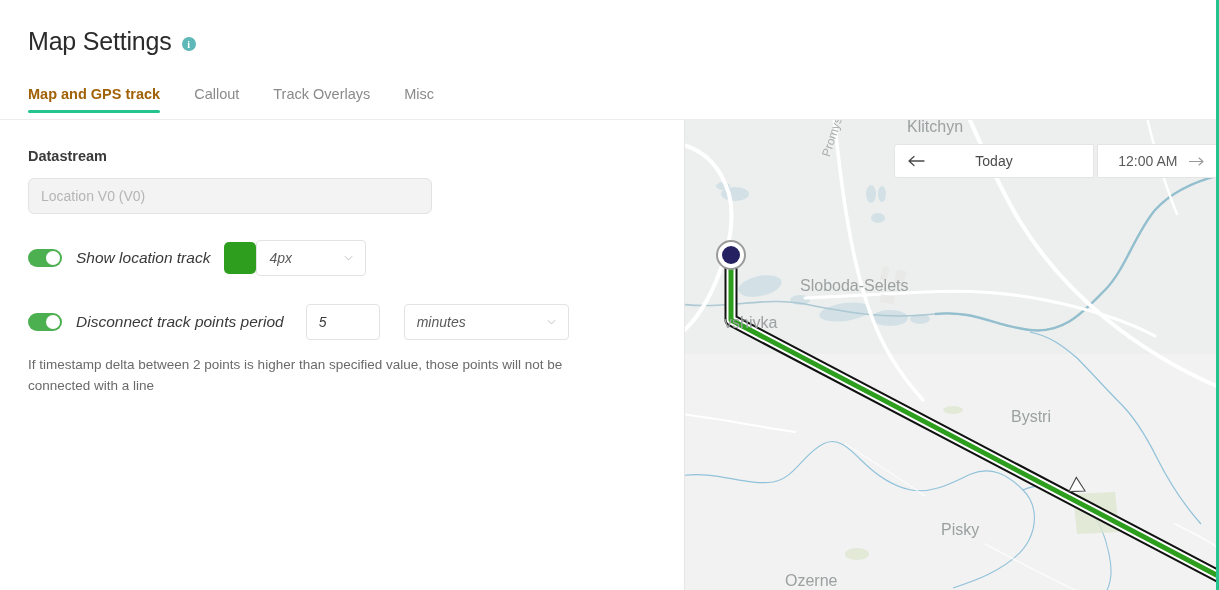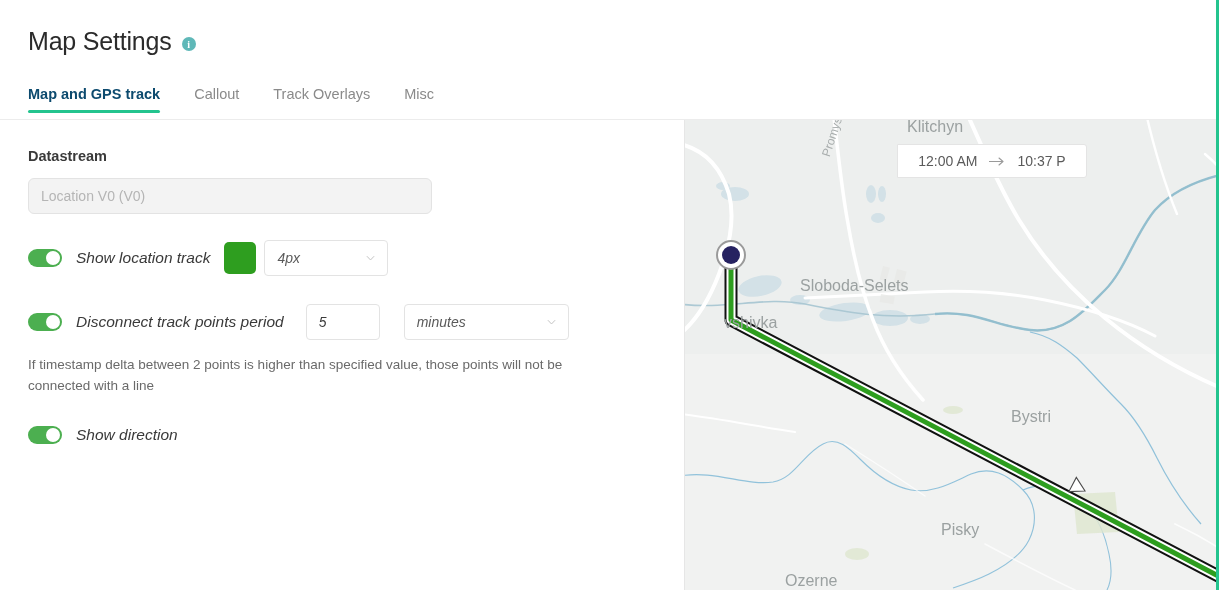--- a/index.html
+++ b/index.html
@@ -68,21 +68,21 @@
   .tab {
     position: relative;
     font-size: 14.5px;
     color: #8a8a8a;
     padding: 0 0 11px 0;
     margin-right: 34px;
     cursor: pointer;
     white-space: nowrap;
   }
   .tab.active {
-    color: #0c4a6e;
+    color: #a16207;
     font-weight: 700;
   }
   .tab.active::after {
     content: "";
     position: absolute;
     left: 0; right: 0; bottom: 0;
     height: 3px;
     background: #23c48e;
     border-radius: 2px;
   }
@@ -178,21 +178,21 @@
     color: #5a5a5a;
     cursor: pointer;
     flex: 0 0 auto;
   }
   .select .chev {
     position: absolute;
     right: 12px; top: 50%;
     transform: translateY(-50%);
     width: 9px; height: 9px;
   }
-  .select-width { width: 124px; margin-left: 8px; }
+  .select-width { width: 110px; margin-left: 0; }
   .select-units { width: 165px; margin-left: 24px; }
 
   .num-input {
     width: 74px; height: 36px;
     border: 1px solid #e3e3e3;
     border-radius: 4px;
     background: #ffffff;
     padding: 0 12px;
     font-size: 14px;
     color: #3a3a3a;
@@ -339,26 +339,20 @@
       <div class="select select-units">
         <span>minutes</span>
         <svg class="chev" viewBox="0 0 10 10">
           <path d="M1 3 L5 7.2 L9 3" fill="none" stroke="#c2c2c2" stroke-width="1.1"></path>
         </svg>
       </div>
     </div>
 
     <div class="helper-text">If timestamp delta between 2 points is higher than specified value, those points will not be connected with a line</div>
 
-    <div class="row" style="margin-top:30px;">
-      <div class="toggle">
-        <div class="knob"></div>
-      </div>
-      <div class="row-label">Show direction</div>
-    </div>
   </div>
 
   <div class="map-pane">
 
     <svg class="map-svg" width="579" height="476" viewBox="0 0 579 476">
       <rect x="0" y="0" width="579" height="476" fill="#eff1f0"></rect>
 
       <rect x="0" y="0" width="579" height="240" fill="#edefee"></rect>
       <rect x="0" y="240" width="579" height="236" fill="#f1f2f1"></rect>
 
@@ -442,20 +436,26 @@
     <div class="map-label big" style="left:222px; top:4px;">Klitchyn</div>
     <div class="map-label street" style="left:134px; top:40px; transform:rotate(-72deg);">Promyslova St</div>
     <div class="map-label big" style="left:115px; top:163px;">Sloboda-Selets</div>
     <div class="map-label big" style="left:326px; top:294px;">Bystri</div>
     <div class="map-label big" style="left:548px; top:60px;">Levk</div>
     <div class="map-label big" style="left:39px;  top:200px;">vshivka</div>
     <div class="map-label big" style="left:256px; top:407px;">Pisky</div>
     <div class="map-label big" style="left:100px; top:458px;">Ozerne</div>
 
     <div class="date-bar">
+      <div class="date-box date-today">
+        <svg class="back-arrow" viewBox="0 0 18 12">
+          <path d="M17 6 H2 M7 1.5 L2 6 L7 10.5" fill="none" stroke="#4a4a4a" stroke-width="1.3" stroke-linecap="round" stroke-linejoin="round"></path>
+        </svg>
+        <span>Today</span>
+      </div>
       <div class="date-box date-range">
         <span>12:00 AM</span>
         <svg class="range-arrow" viewBox="0 0 16 9">
           <path d="M0 4.5 H14 M10 1 L14 4.5 L10 8" fill="none" stroke="#9a9a9a" stroke-width="1.1" stroke-linecap="round" stroke-linejoin="round"></path>
         </svg>
         <span>10:37 P</span>
       </div>
     </div>
   </div>
 

